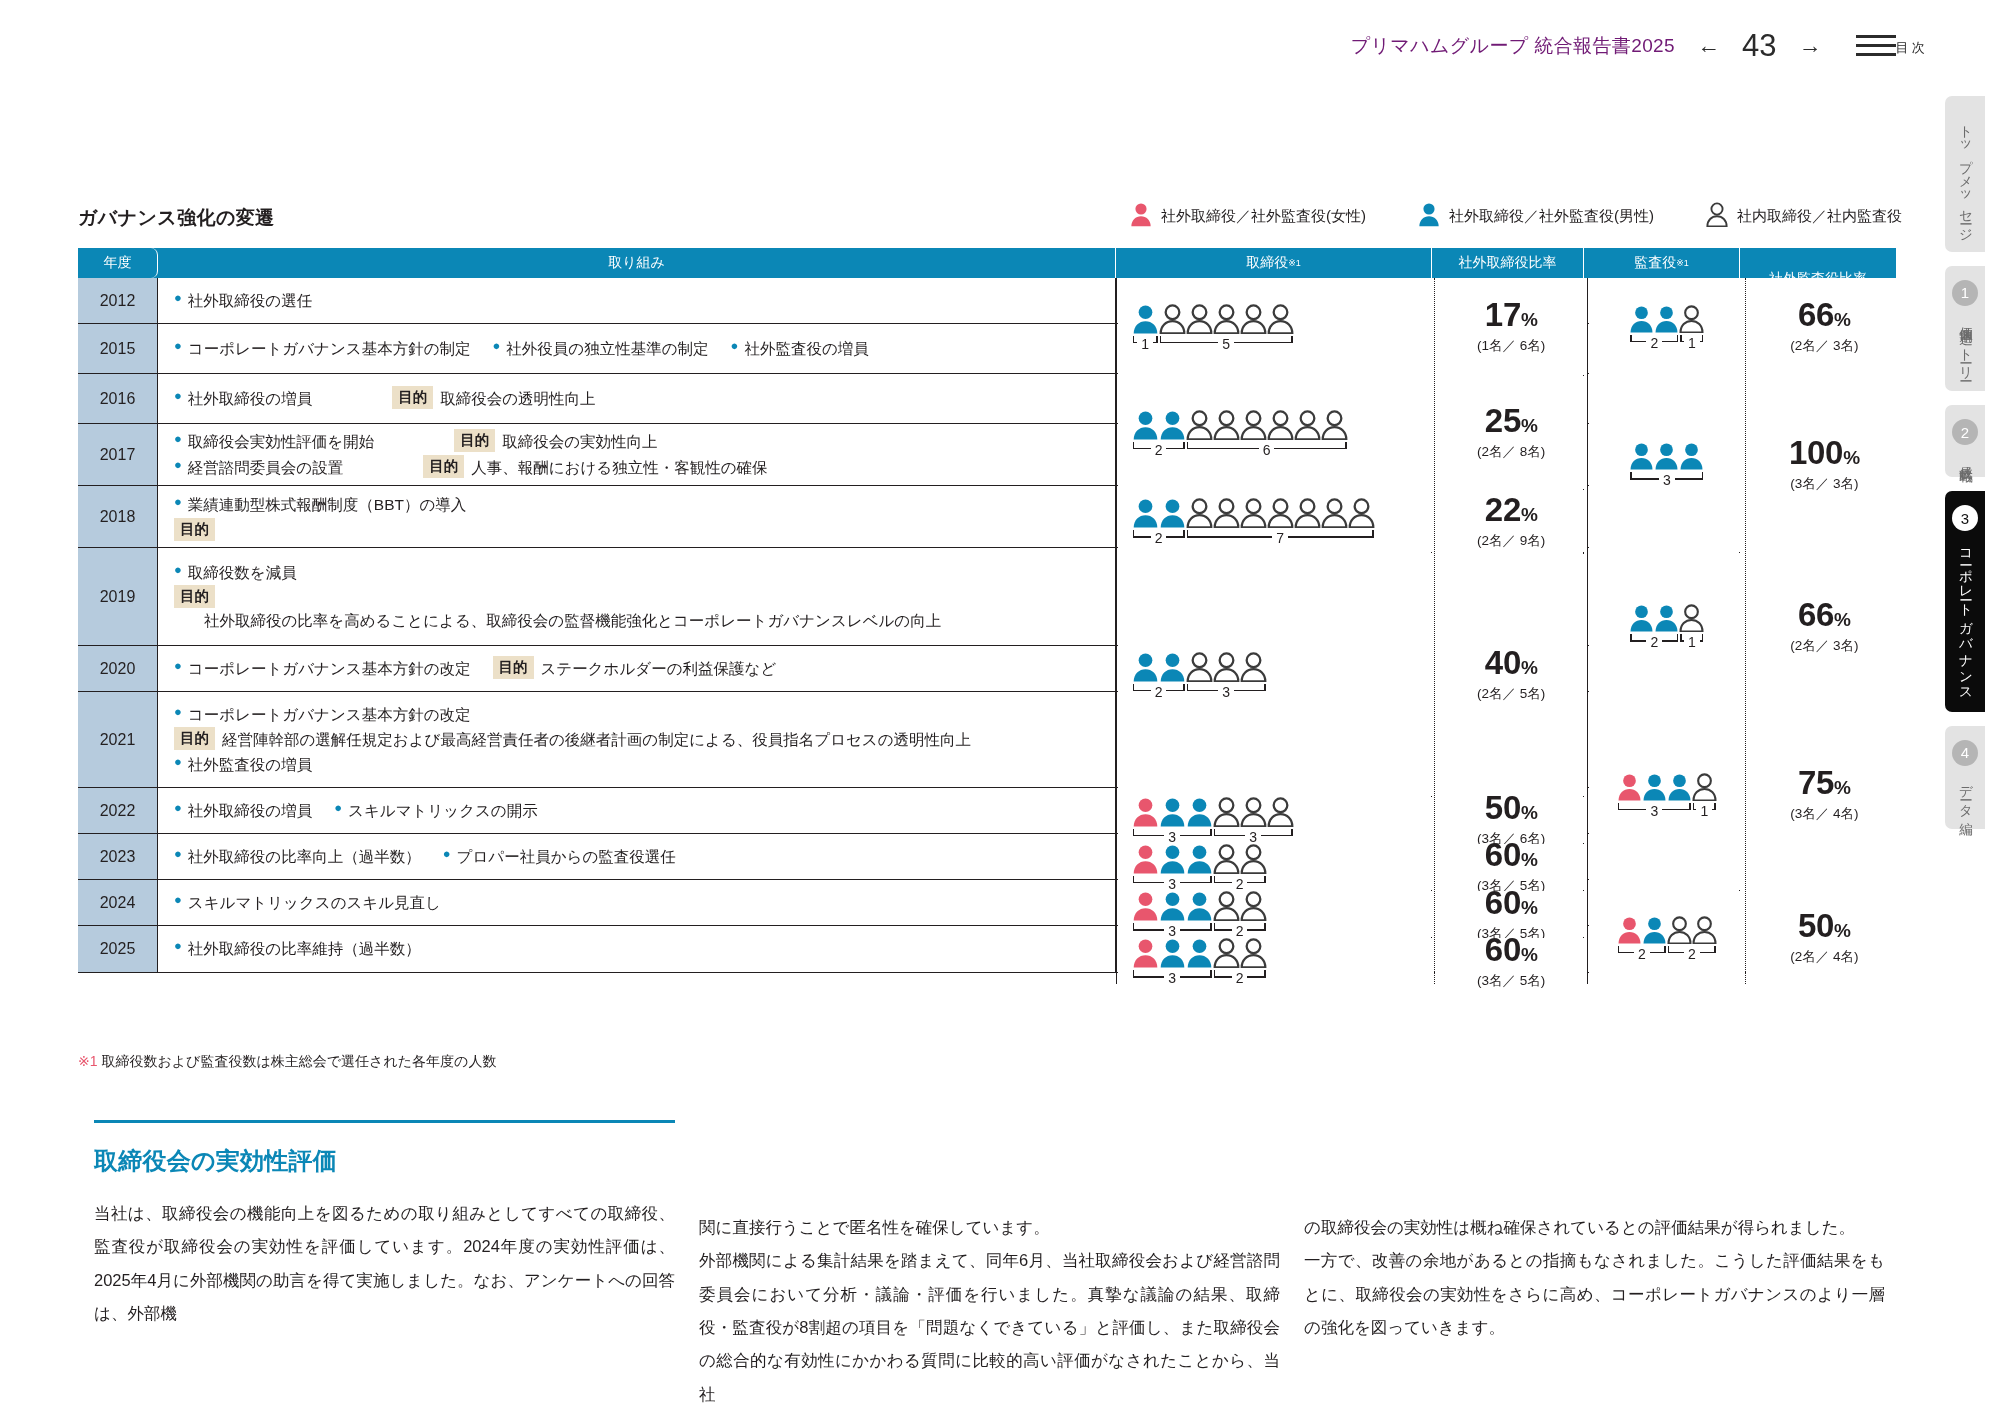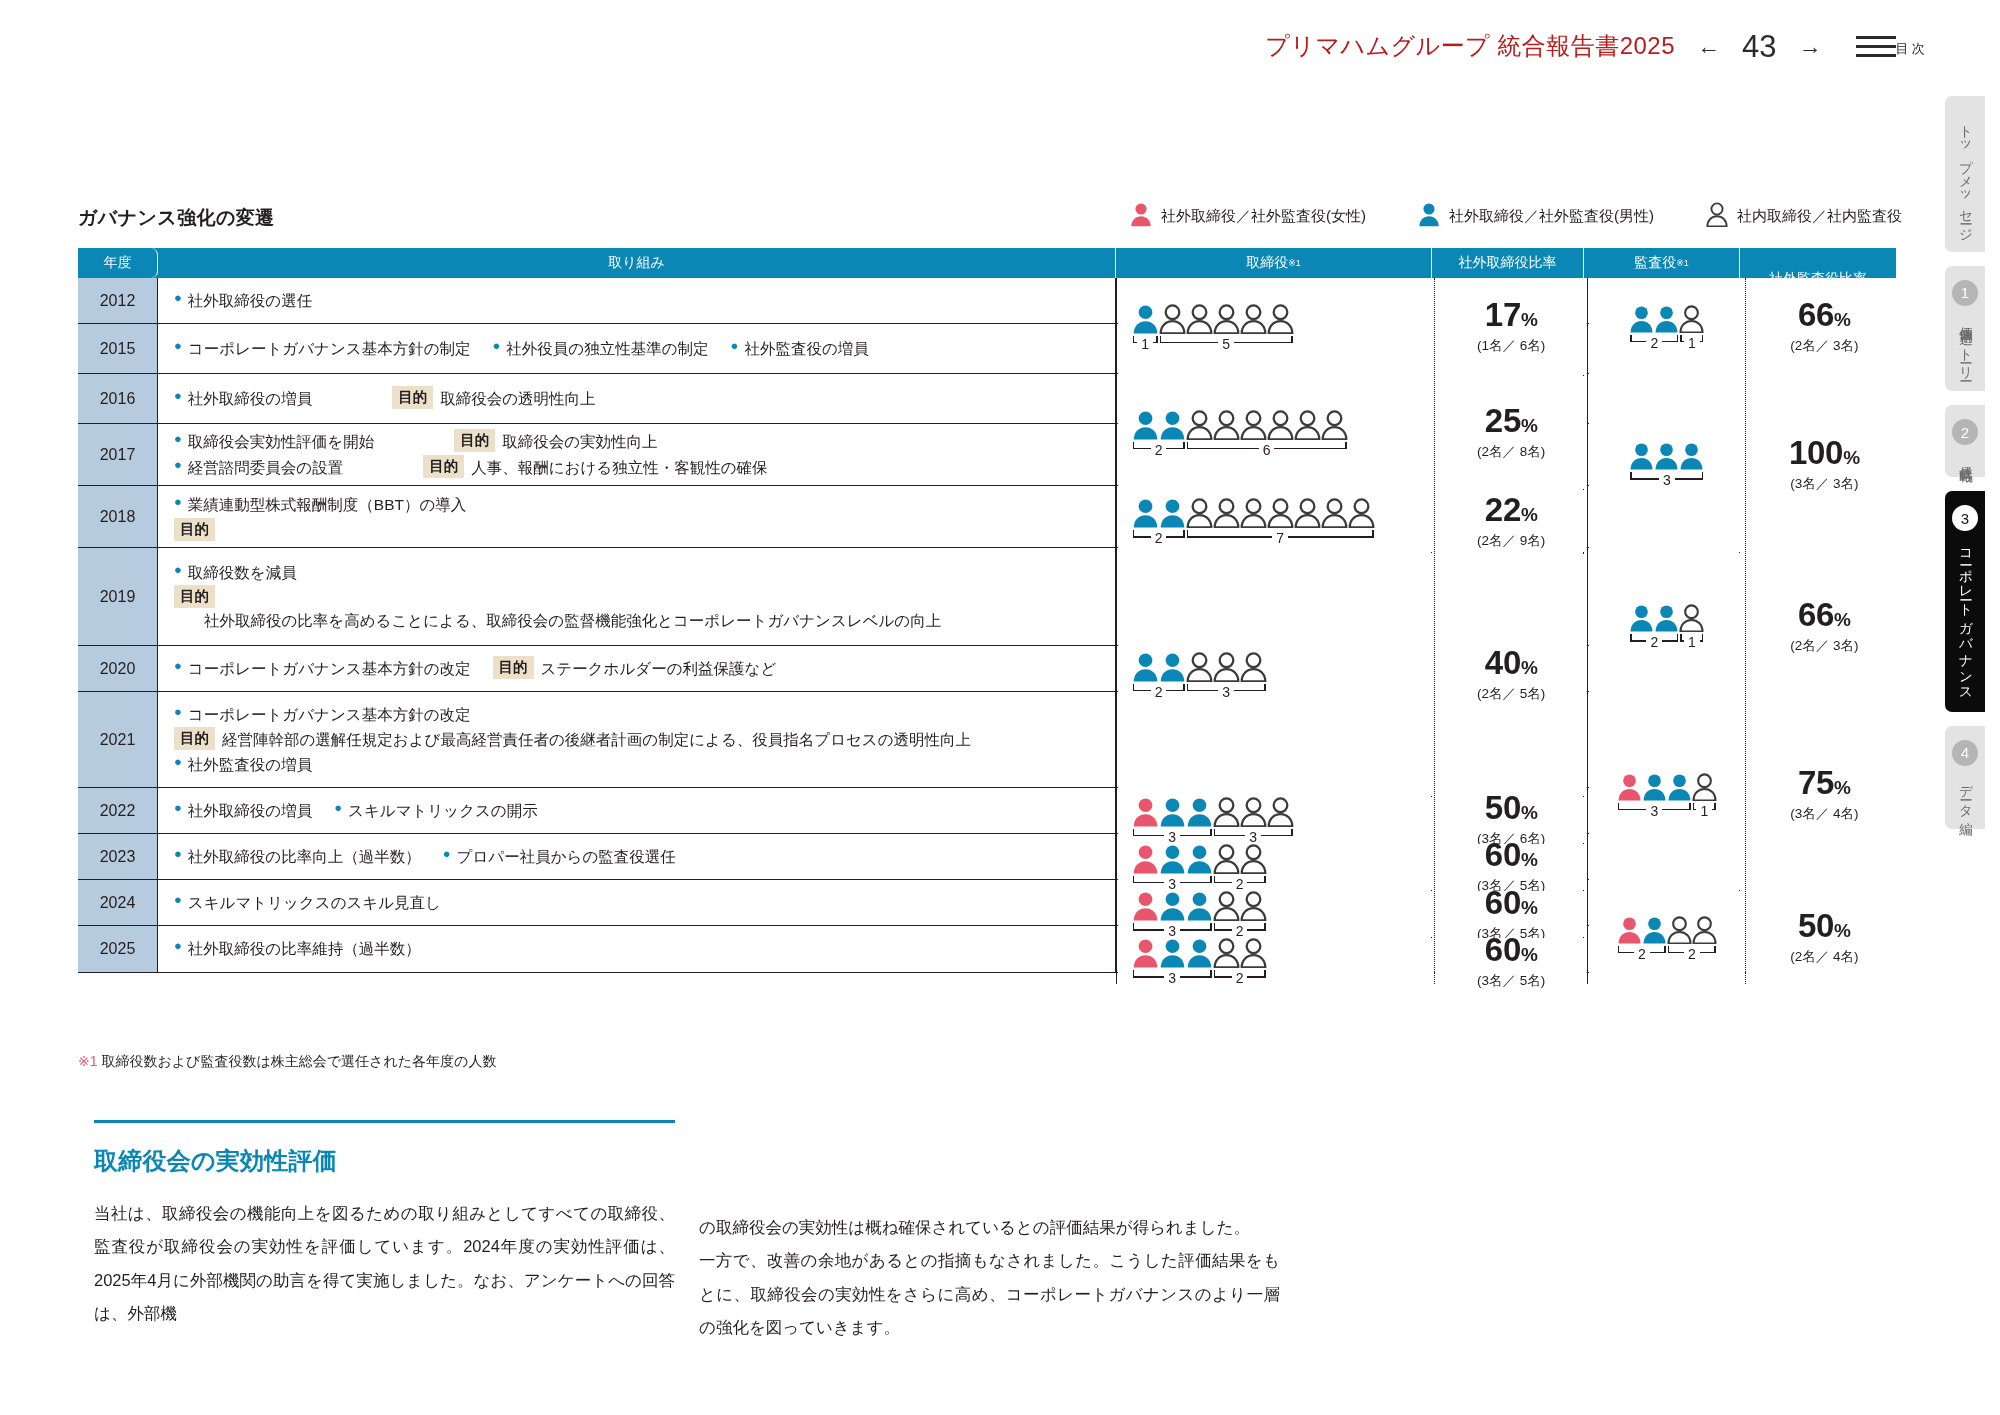--- a/index.html
+++ b/index.html
@@ -10,21 +10,21 @@
     color: #231f20;
     overflow: hidden;
   }
   .page { position: relative; width: 2000px; height: 1415px; }
 
   
   .hdr {
     position: absolute; top: 30px; right: 72px;
     display: flex; align-items: center; gap: 22px;
   }
-  .hdr-title { font-size: 24px; letter-spacing: .02em; color: #b91c1c; white-space: nowrap; }
+  .hdr-title { font-size: 19px; letter-spacing: .02em; color: #701a75; white-space: nowrap; }
   .nav-arrow { font-size: 23px; color: #2b2b2b; line-height: 1; }
   .pg-num { font-size: 31px; color: #2b2b2b; line-height: 1; font-weight: 400; }
   .menu-box { display: flex; flex-direction: row; align-items: center; margin-left: 12px; }
   .burger { width: 40px; }
   .burger span { display: block; height: 3px; background: #2b2b2b; margin-bottom: 6px; }
   .burger span:last-child { margin-bottom: 0; }
   .menu-label { font-size: 13px; margin-top: 5px; letter-spacing: .25em; color: #2b2b2b; }
 
   
   .rail { position: absolute; top: 96px; right: 12px; width: 46px; }
@@ -1215,18 +1215,24 @@
 
   <div class="article">
     <div class="col">
       <div class="rule"></div>
       <div class="art-h">取締役会の実効性評価</div>
       <p class="art-p">当社は、取締役会の機能向上を図るための取り組みとしてすべての取締役、監査役が取締役会の実効性を評価しています。2024年度の実効性評価は、2025年4月に外部機関の助言を得て実施しました。なお、アンケートへの回答は、外部機</p>
     </div>
     <div class="col">
       <div class="spacer-rule"></div>
       <div class="pad-head"></div>
+      <p class="art-p">関に直接行うことで匿名性を確保しています。</p>
+      <p class="art-p">外部機関による集計結果を踏まえて、同年6月、当社取締役会および経営諮問委員会において分析・議論・評価を行いました。真摯な議論の結果、取締役・監査役が8割超の項目を「問題なくできている」と評価し、また取締役会の総合的な有効性にかかわる質問に比較的高い評価がなされたことから、当社</p>
+    </div>
+    <div class="col">
+      <div class="spacer-rule"></div>
+      <div class="pad-head"></div>
       <p class="art-p">の取締役会の実効性は概ね確保されているとの評価結果が得られました。</p>
       <p class="art-p">一方で、改善の余地があるとの指摘もなされました。こうした評価結果をもとに、取締役会の実効性をさらに高め、コーポレートガバナンスのより一層の強化を図っていきます。</p>
     </div>
   </div>
 
 </div>
 
 </body></html>

